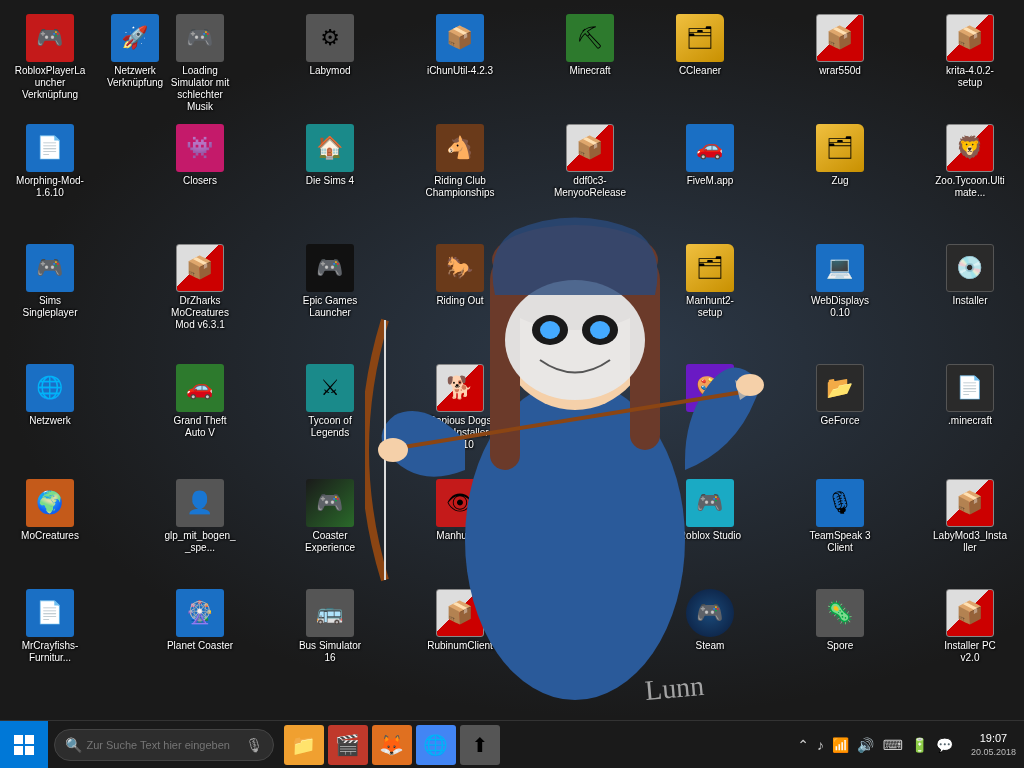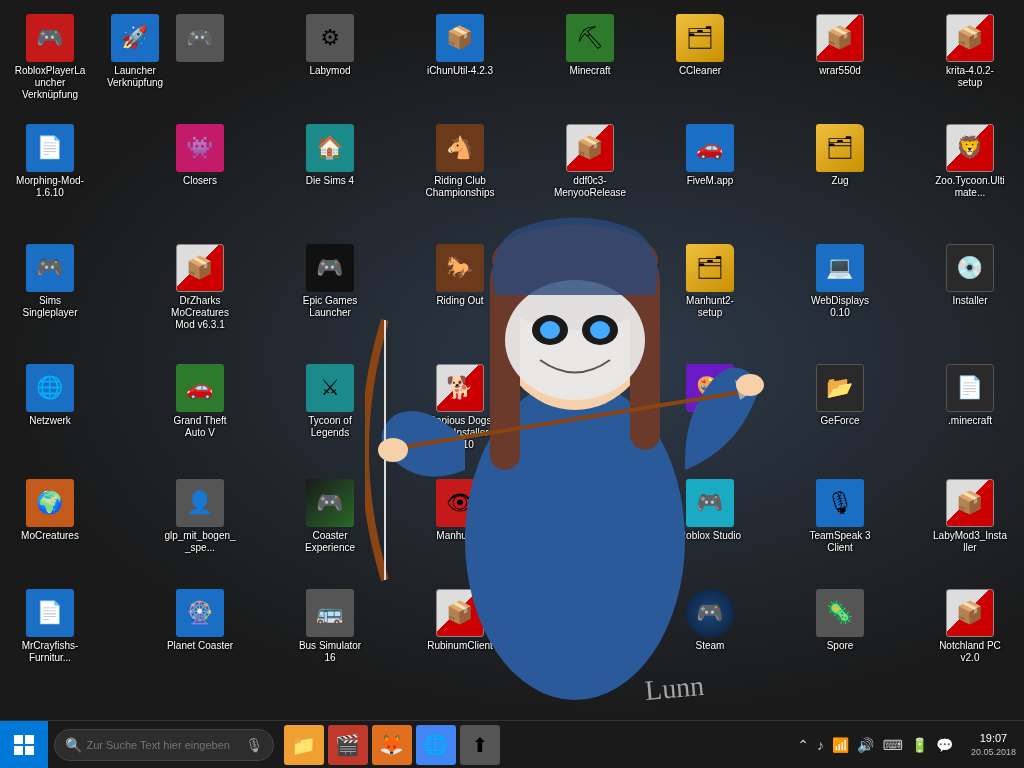--- a/index.html
+++ b/index.html
@@ -185,25 +185,27 @@
 
 <div id="desktop">
   <div id="icon-grid">
       <div class="desktop-icon" style="left: 10px; top: 10px;">
         <div class="icon-img" style="background: rgb(196, 26, 26); border-radius: 3px;">🎮</div>
         <span class="icon-label">RobloxPlayerLauncher
 Verknüpfung</span>
       </div>
       <div class="desktop-icon" style="left: 95px; top: 10px;">
         <div class="icon-img" style="background: rgb(26, 111, 196); border-radius: 3px;">🚀</div>
-        <span class="icon-label">Launcher
+        <span class="icon-label">Netzwerk
 Verknüpfung</span>
       </div>
       <div class="desktop-icon" style="left: 160px; top: 10px;">
         <div class="icon-img" style="background: rgb(85, 85, 85); border-radius: 3px;">🎮</div>
+        <span class="icon-label">Loading Simulator mit
+schlechter Musik</span>
       </div>
       <div class="desktop-icon" style="left: 290px; top: 10px;">
         <div class="icon-img" style="background: rgb(85, 85, 85); border-radius: 3px;">⚙</div>
         <span class="icon-label">Labymod</span>
       </div>
       <div class="desktop-icon" style="left: 420px; top: 10px;">
         <div class="icon-img" style="background: rgb(26, 111, 196); border-radius: 3px;">📦</div>
         <span class="icon-label">iChunUtil-4.2.3</span>
       </div>
       <div class="desktop-icon" style="left: 550px; top: 10px;">
@@ -373,21 +375,21 @@
       <div class="desktop-icon" style="left: 670px; top: 585px;">
         <div class="icon-img" style="background: radial-gradient(circle, rgb(26, 74, 122), rgb(10, 26, 58)); border-radius: 50%;">🎮</div>
         <span class="icon-label">Steam</span>
       </div>
       <div class="desktop-icon" style="left: 800px; top: 585px;">
         <div class="icon-img" style="background: rgb(85, 85, 85); border-radius: 3px;">🦠</div>
         <span class="icon-label">Spore</span>
       </div>
       <div class="desktop-icon" style="left: 930px; top: 585px;">
         <div class="icon-img" style="background: linear-gradient(135deg, rgb(221, 221, 221) 45%, rgb(204, 0, 0) 45%); border: 1px solid rgb(136, 136, 136); border-radius: 3px;">📦</div>
-        <span class="icon-label">Notchland PC v2.0</span>
+        <span class="icon-label">Installer PC v2.0</span>
       </div>
     </div>
 
   <div id="character">
     <svg width="420" height="600" viewBox="0 0 420 600" xmlns="http://www.w3.org/2000/svg">
 
       <ellipse cx="210" cy="420" rx="110" ry="160" fill="#2a5a9a"></ellipse>
 
       <ellipse cx="210" cy="200" rx="80" ry="90" fill="#f5d0a9"></ellipse>
 

